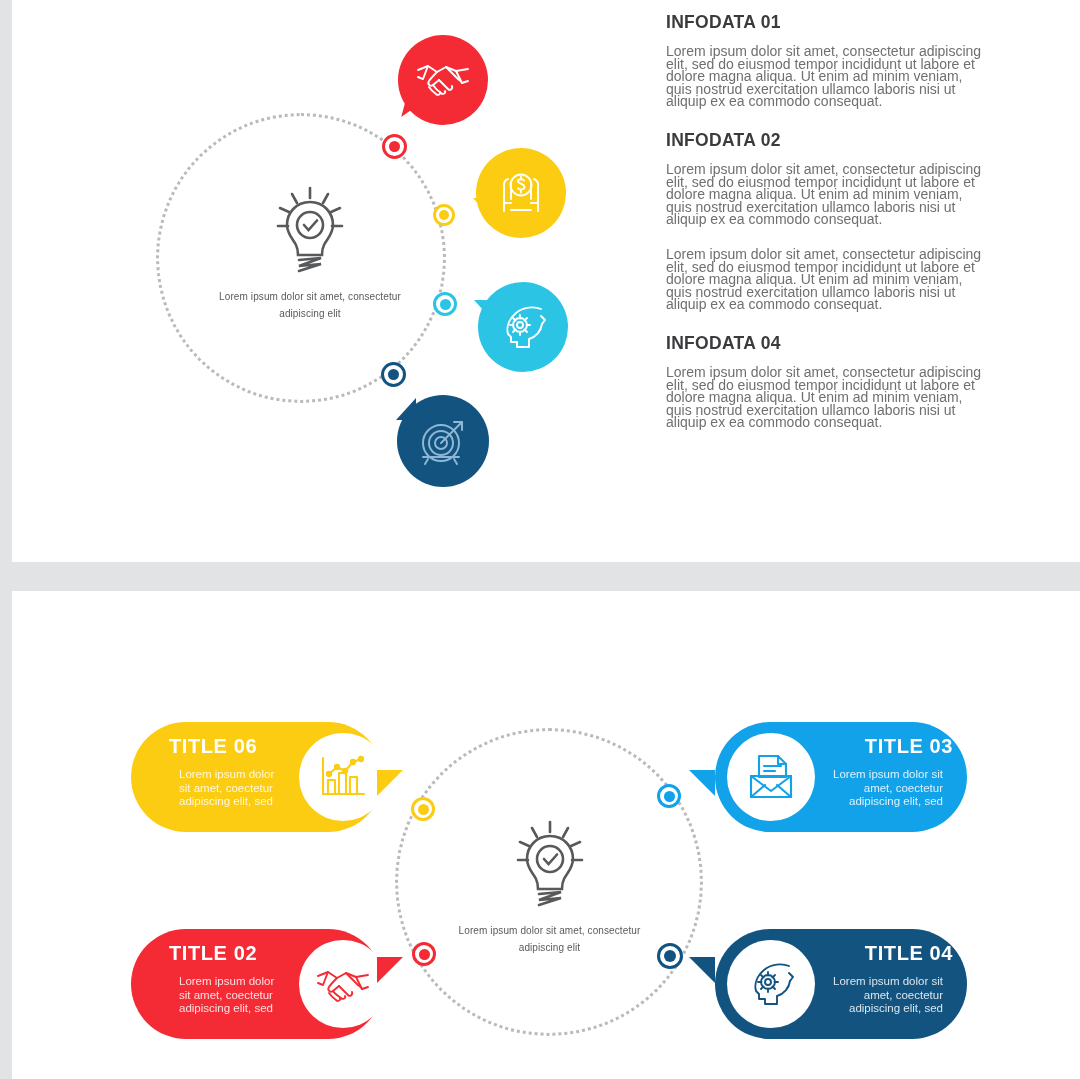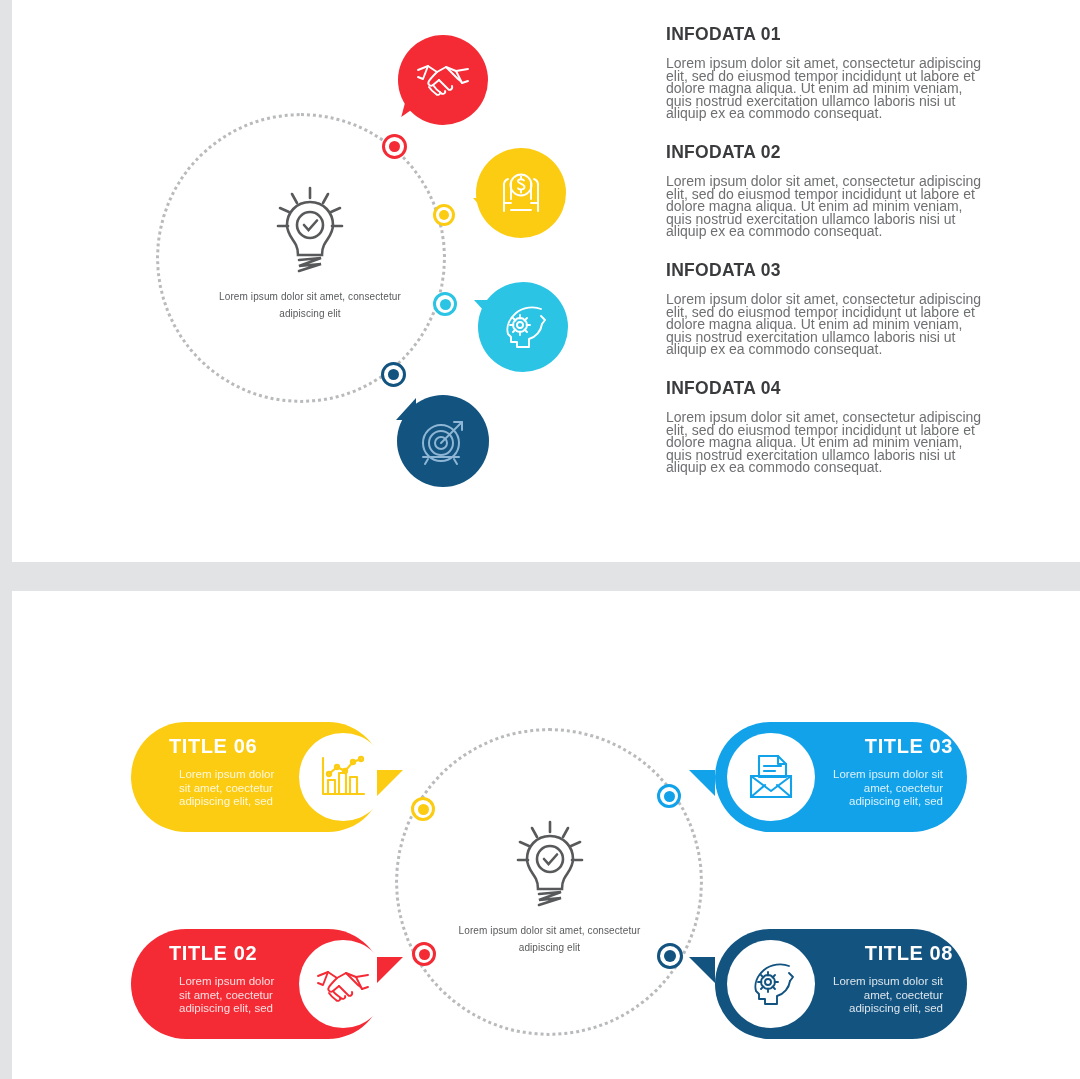--- a/index.html
+++ b/index.html
@@ -44,21 +44,21 @@
 
   
   .marker{
     position:absolute;border-radius:50%;
     display:flex;align-items:center;justify-content:center;
     box-sizing:border-box;background:#fff;
   }
   .marker-dot{border-radius:50%;}
 
   
-  #info-col{position:absolute;left:654px;top:24px;width:330px;}
+  #info-col{position:absolute;left:654px;top:12px;width:330px;}
   .info-item{margin-bottom:22px;}
   .info-title{
     font-size:17.5px;font-weight:bold;color:#3a3b3d;
     letter-spacing:.3px;margin:0 0 12px 0;
   }
   .info-body{
     font-size:14px;line-height:12.6px;color:#6e6f71;margin:0;
     width:322px;
   }
 
@@ -205,21 +205,20 @@
   <div id="info-col">
     <div class="info-item">
       <h2 class="info-title">INFODATA 01</h2>
       <p class="info-body">Lorem ipsum dolor sit amet, consectetur adipiscing elit, sed do eiusmod tempor incididunt ut labore et dolore magna aliqua. Ut enim ad minim veniam, quis nostrud exercitation ullamco laboris nisi ut aliquip ex ea commodo consequat.</p>
     </div>
     <div class="info-item">
       <h2 class="info-title">INFODATA 02</h2>
       <p class="info-body">Lorem ipsum dolor sit amet, consectetur adipiscing elit, sed do eiusmod tempor incididunt ut labore et dolore magna aliqua. Ut enim ad minim veniam, quis nostrud exercitation ullamco laboris nisi ut aliquip ex ea commodo consequat.</p>
     </div>
     <div class="info-item">
-      <h2 class="info-title">INFODATA 03</h2>
       <p class="info-body">Lorem ipsum dolor sit amet, consectetur adipiscing elit, sed do eiusmod tempor incididunt ut labore et dolore magna aliqua. Ut enim ad minim veniam, quis nostrud exercitation ullamco laboris nisi ut aliquip ex ea commodo consequat.</p>
     </div>
     <div class="info-item">
       <h2 class="info-title">INFODATA 04</h2>
       <p class="info-body">Lorem ipsum dolor sit amet, consectetur adipiscing elit, sed do eiusmod tempor incididunt ut labore et dolore magna aliqua. Ut enim ad minim veniam, quis nostrud exercitation ullamco laboris nisi ut aliquip ex ea commodo consequat.</p>
     </div>
   </div>
 </div>
 
 <div class="divider"></div>
@@ -337,21 +336,21 @@
           <path d="M14 22 L17.5 22"></path>
             <path d="M30.5 22 L34 22"></path>
           <path d="M17 15 L19.5 17.5"></path>
             <path d="M28.5 26.5 L31 29"></path>
           <path d="M31 15 L28.5 17.5"></path>
             <path d="M19.5 26.5 L17 29"></path>
         </g>
       </svg>
     </div>
     <div class="pill-text" style="width:130px;text-align:right;">
-      <p class="pill-title">TITLE 08</p>
+      <p class="pill-title">TITLE 04</p>
       <p class="pill-sub">Lorem ipsum dolor sit amet, coectetur adipiscing elit, sed</p>
     </div>
     <div class="tail" style="position:absolute;left:-26px;top:28px;border-right:26px solid #125380;border-bottom:26px solid transparent;"></div>
   </div>
   <div class="marker" style="left:645px;top:352px;width:26px;height:26px;border:3.4px solid #125380;">
     <div class="marker-dot" style="width:12px;height:12px;background:#125380;"></div>
   </div>
 </div>
 
 </body></html>

